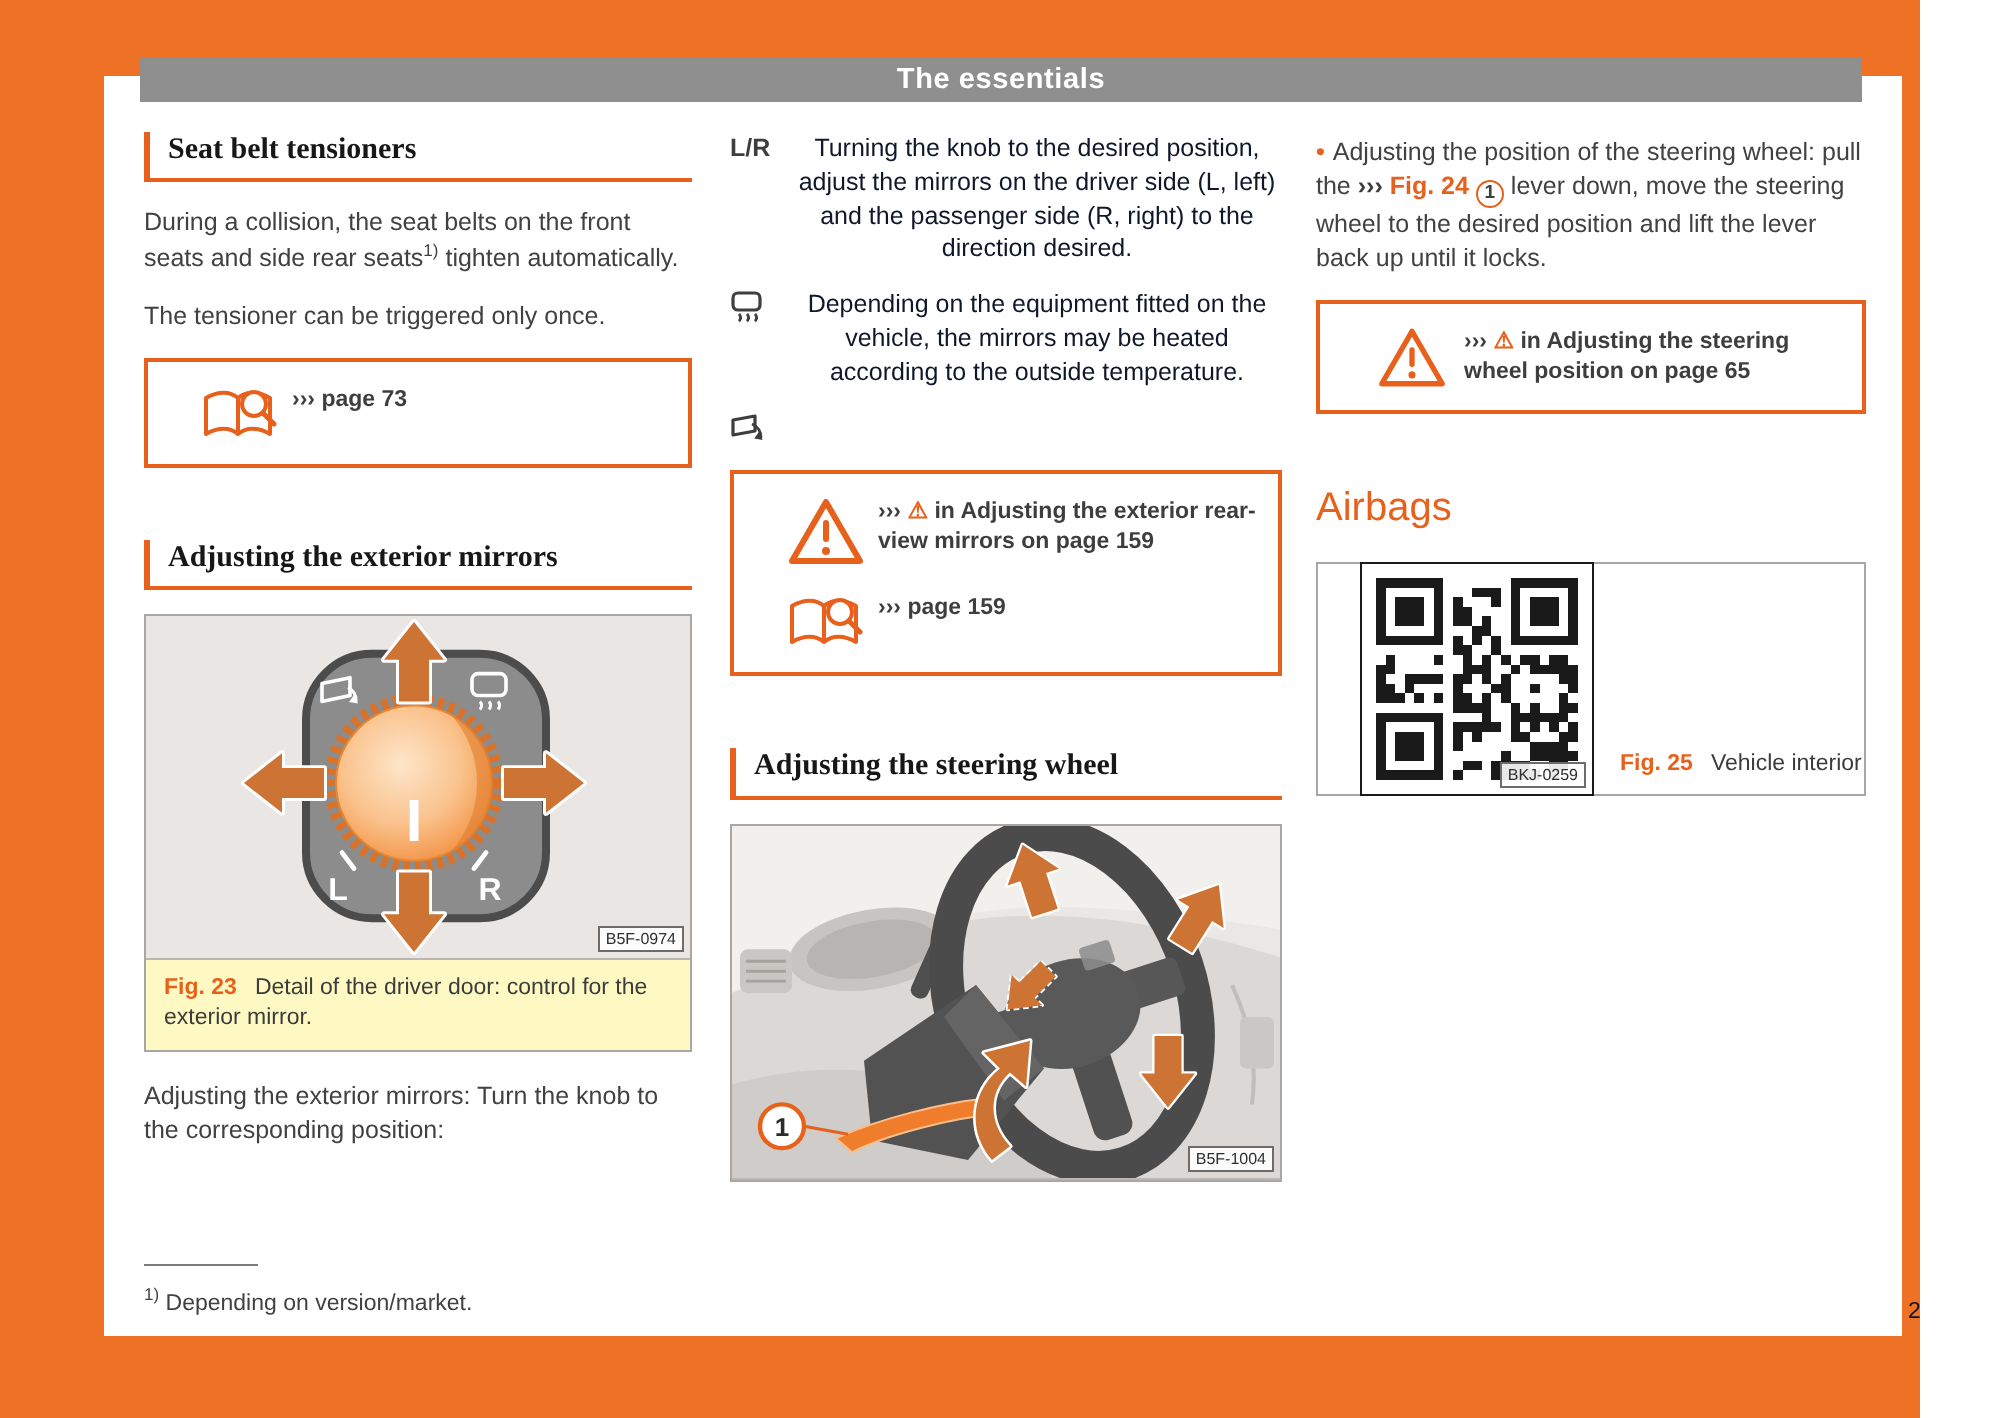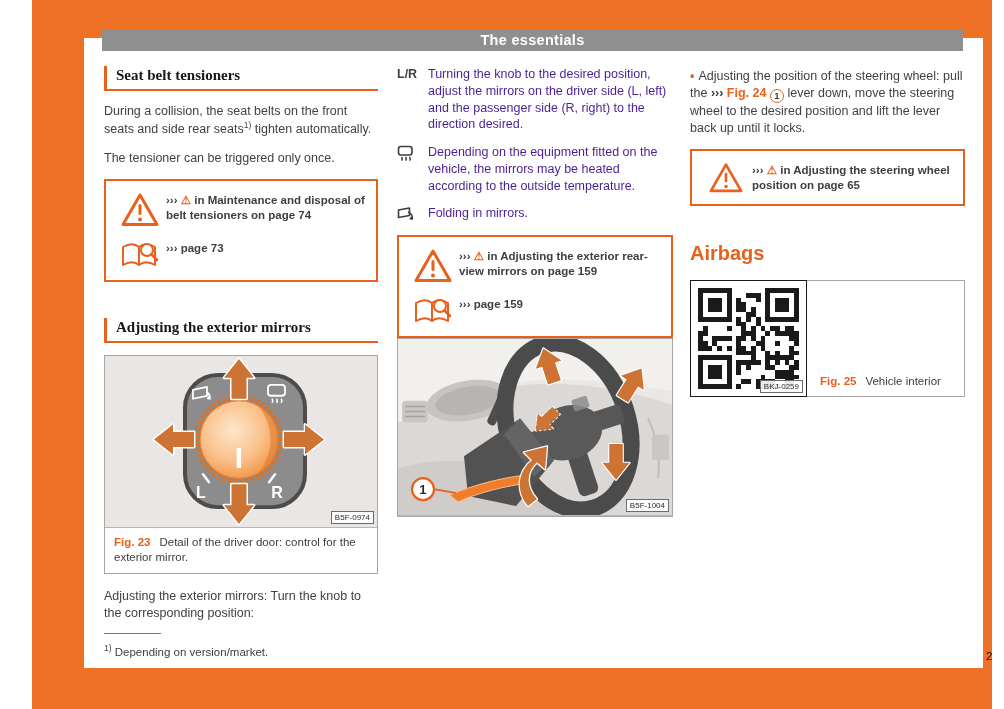--- a/index.html
+++ b/index.html
@@ -1,70 +1,70 @@
 <!DOCTYPE html>
 <html style="--accent: #e8611c; --frame: #ee7125; --header_bar: #8f8f8f;"><head>
 <meta charset="utf-8">
 <style>
   * { box-sizing: border-box; margin: 0; padding: 0; }
   html,body { background:#fff; }
   body { font-family: "Liberation Sans", sans-serif; }
-  .frame { position: relative; width: 960px; height: 709px; background: var(--frame, #ee7125); overflow: hidden; margin-left: 32px; }
+  .frame { position: relative; width: 960px; height: 709px; background: var(--frame, #ee7125); overflow: hidden; }
   .page  { position: absolute; left: 52px; top: 38px; width: 899px; height: 630px; background: #fff; }
   .header-bar { position: absolute; left: 70px; top: 29px; width: 861px; height: 22px;
     background: var(--header_bar, #8f8f8f); color: #fff; font-size: 14.5px; font-weight: bold;
     text-align: center; line-height: 22px; letter-spacing: .3px; }
   .page-num { position: absolute; left: 954px; top: 650px; font-size: 11.5px; font-weight: normal; color: #151515; }
 
   .col { position: absolute; top: 62px; padding-top: 4px; }
   .col-left  { left: 72px;  width: 274px; height: 596px; }
   .col-mid   { left: 365px; width: 276px; }
   .col-right { left: 658px; width: 275px; }
 
   .section { font-size: 15px; font-weight: bold; color: #171717; line-height: 1.15;
     padding: 1px 0 5px 9px; border-left: 3px solid var(--accent, #e8611c);
     border-bottom: 2px solid var(--accent, #e8611c); margin-bottom: 12px; font-family: Liberation Serif, serif; }
   .section-mt { margin-top: 36px; }
-  .chapter { font-size: 20px; font-weight: bold; color: var(--accent, #e8611c); margin: 36px 0 15px; }
+  .chapter { font-size: 20px; font-weight: normal; color: var(--accent, #e8611c); margin: 36px 0 15px; }
 
   .body { font-size: 12.5px; color: #414141; line-height: 1.34; margin-bottom: 12px; }
   sup.fnref { font-size: 8.5px; vertical-align: super; }
 
-  .warning-box { border: 2px solid var(--accent, #e8611c); padding: 10px 8px 10px 8px; margin-top: 8px; }
+  .warning-box { border: 2px solid var(--accent, #e8611c); padding: 10px 8px 10px 20px; margin-top: 8px; }
   .w-row { display: flex; align-items: flex-start; }
   .w-row + .w-row { margin-top: 11px; }
   .w-icon { width: 52px; flex: none; display: flex; justify-content: center; padding-top: 1px; }
   .w-text { font-size: 11.5px; font-weight: bold; color: #3e3e3e; line-height: 1.32; padding-top: 2px; }
   .chev { font-weight: bold; color: #3e3e3e; }
   .warn-glyph { color: var(--accent, #e8611c); font-weight: bold; }
   .tri-svg { stroke: var(--accent, #e8611c); }
   .book-svg { stroke: var(--accent, #e8611c); }
 
   .figure { border: 1px solid #a9a6a3; margin-bottom: 14px; }
   .fig-image { position: relative; background: #e9e6e3; border-bottom: 1px solid #b9b6b3; }
   .fig-image svg.art { display: block; width: 100%; height: 100%; }
   .fig23 .fig-image { height: 172px; }
   .fig24 .fig-image { height: 177px; }
-  .fig-caption { padding: 7px 9px 8px; font-size: 11.5px; color: #3c3c3c; line-height: 1.3; background: #ffffff; }
+  .fig-caption { padding: 7px 9px 8px; font-size: 11.5px; color: #3c3c3c; line-height: 1.3; background: #fef9c3; }
   .fig-label { color: var(--accent, #e8611c); font-weight: bold; margin-right: 9px; }
   .id-chip { position: absolute; right: 3px; bottom: 3px; font-size: 8px; line-height: 11px;
     color: #2e2e2e; background: rgba(255,255,255,.9); border: 1px solid #6e6b68; padding: 0 3px; }
 
   .dl-row { display: flex; margin-bottom: 11px; }
   .dt { width: 31px; flex: none; font-size: 12.5px; font-weight: bold; color: #3e3e3e; padding-top: 1px; }
-  .dd { flex: 1; font-size: 12.5px; color: #4c1d95; line-height: 1.34; margin: 0; }
+  .dd { flex: 1; font-size: 12.5px; color: #0f172a; line-height: 1.34; margin: 0; text-align: center; }
   .mini-icon { stroke: #3e3e3e; }
 
   .bullet { color: var(--accent, #e8611c); font-weight: bold; margin-right: 4px; }
   .figref { color: var(--accent, #e8611c); font-weight: bold; }
   .callout-circle { display: inline-flex; align-items: center; justify-content: center;
     width: 14px; height: 14px; border: 1.6px solid var(--accent, #e8611c); border-radius: 50%;
     font-size: 9.5px; font-weight: bold; color: #3e3e3e; vertical-align: -2px; }
 
-  .video-row { display: flex; border: 1px solid #a9a6a3; height: 117px; }
+  .video-row { display: flex; border: 1px solid #a9a6a3; height: 117px; padding-left: 22px; }
   .qr-cell { width: 117px; flex: none; border: 1px solid #1b1b1b; margin: -1px; background: #fff;
     position: relative; padding: 7px; }
   #qr { width: 101px; height: 101px; display: block; }
   .video-caption { flex: 1; position: relative; }
   .video-caption .cap { position: absolute; left: 14px; bottom: 9px; font-size: 11.5px; color: #3c3c3c; }
 
   .footnote { position: absolute; left: 0; bottom: 0; }
   .fn-rule { width: 57px; border-top: 1.5px solid #7a7a7a; margin-bottom: 9px; }
   .fn-text { font-size: 11.5px; color: #414141; }
 </style>
@@ -89,30 +89,20 @@
   <div class="header-bar">The essentials</div>
 
   <div class="col col-left">
     <h2 class="section">Seat belt tensioners</h2>
     <p class="body"><span>During a collision, the seat belts on the front seats and side rear seats</span><sup class="fnref">1)</sup> <span>tighten automatically.</span></p>
     <p class="body">The tensioner can be triggered only once.</p>
 
     <div class="warning-box">
       <div class="w-row">
         <span class="w-icon">
-          <svg width="40" height="36" viewBox="0 0 40 36" fill="none">
-            <path class="tri-svg" d="M20 3 L37 32.5 H3 Z" stroke-width="3" stroke-linejoin="round"></path>
-            <rect x="18.5" y="12" width="3" height="11" rx="1.5" fill="#e8611c" stroke="none"></rect>
-            <circle cx="20" cy="27.5" r="2" fill="#e8611c" stroke="none"></circle>
-          </svg>
-        </span>
-        <p class="w-text"><span class="chev">›››</span> <span class="warn-glyph">⚠</span> <span>in Maintenance and disposal of belt tensioners on page 74</span></p>
-      </div>
-      <div class="w-row">
-        <span class="w-icon">
           <svg width="42" height="30" viewBox="0 0 42 30" fill="none">
             <path class="book-svg" d="M4,7 C10,3.5 16,3.5 20,7 C24,3.5 30,3.5 36,7 L36,25 C30,21.5 24,21.5 20,25 C16,21.5 10,21.5 4,25 Z" stroke-width="2" stroke-linejoin="round"></path>
             <line class="book-svg" x1="20" y1="7" x2="20" y2="25" stroke-width="2"></line>
             <circle class="book-svg" cx="28" cy="10" r="6" fill="#fff" stroke-width="2"></circle>
             <line class="book-svg" x1="32.5" y1="14.5" x2="38" y2="20" stroke-width="2.6" stroke-linecap="round"></line>
           </svg>
         </span>
         <p class="w-text"><span class="chev">›››</span> <span>page 73</span></p>
       </div>
     </div>
@@ -182,21 +172,20 @@
       <p class="dd">Depending on the equipment fitted on the vehicle, the mirrors may be heated according to the outside temperature.</p>
     </div>
     <div class="dl-row">
       <span class="dt">
         <svg width="19" height="15" viewBox="0 0 19 15" fill="none">
           <path class="mini-icon" d="M1.5,4 L12.5,2 L12.5,9.5 L1.5,11.5 Z" stroke-width="1.6" stroke-linejoin="round"></path>
           <path class="mini-icon" d="M15.5,13 a7,7 0 0 0 -4.5,-7" stroke-width="1.4"></path>
           <path d="M16.3,14 l-4.2,-0.7 2.4,-3.4 z" fill="#3e3e3e"></path>
         </svg>
       </span>
-      <p class="dd">Folding in mirrors.</p>
     </div>
 
     <div class="warning-box">
       <div class="w-row">
         <span class="w-icon">
           <svg width="40" height="36" viewBox="0 0 40 36" fill="none">
             <path class="tri-svg" d="M20 3 L37 32.5 H3 Z" stroke-width="3" stroke-linejoin="round"></path>
             <rect x="18.5" y="12" width="3" height="11" rx="1.5" fill="#e8611c" stroke="none"></rect>
             <circle cx="20" cy="27.5" r="2" fill="#e8611c" stroke="none"></circle>
           </svg>
@@ -209,20 +198,21 @@
             <path class="book-svg" d="M4,7 C10,3.5 16,3.5 20,7 C24,3.5 30,3.5 36,7 L36,25 C30,21.5 24,21.5 20,25 C16,21.5 10,21.5 4,25 Z" stroke-width="2" stroke-linejoin="round"></path>
             <line class="book-svg" x1="20" y1="7" x2="20" y2="25" stroke-width="2"></line>
             <circle class="book-svg" cx="28" cy="10" r="6" fill="#fff" stroke-width="2"></circle>
             <line class="book-svg" x1="32.5" y1="14.5" x2="38" y2="20" stroke-width="2.6" stroke-linecap="round"></line>
           </svg>
         </span>
         <p class="w-text"><span class="chev">›››</span> <span>page 159</span></p>
       </div>
     </div>
 
+    <h2 class="section section-mt">Adjusting the steering wheel</h2>
 
     <div class="figure fig24">
       <div class="fig-image">
         <svg class="art" viewBox="0 0 274 177" preserveAspectRatio="none">
           <rect width="274" height="177" fill="#eae7e4"></rect>
           <path d="M0,0 H274 V52 C200,40 150,38 120,44 C70,54 25,68 0,84 Z" fill="#f2f0ed"></path>
           <path d="M0,84 C40,66 90,50 130,46 C180,42 230,52 274,66 V177 H0 Z" fill="#dbd8d5"></path>
           <g transform="rotate(-10 70 62)">
             <ellipse cx="70" cy="62" rx="42" ry="20" fill="#c7c4c1"></ellipse>
             <ellipse cx="70" cy="62" rx="33" ry="14" fill="#b7b4b1"></ellipse>

